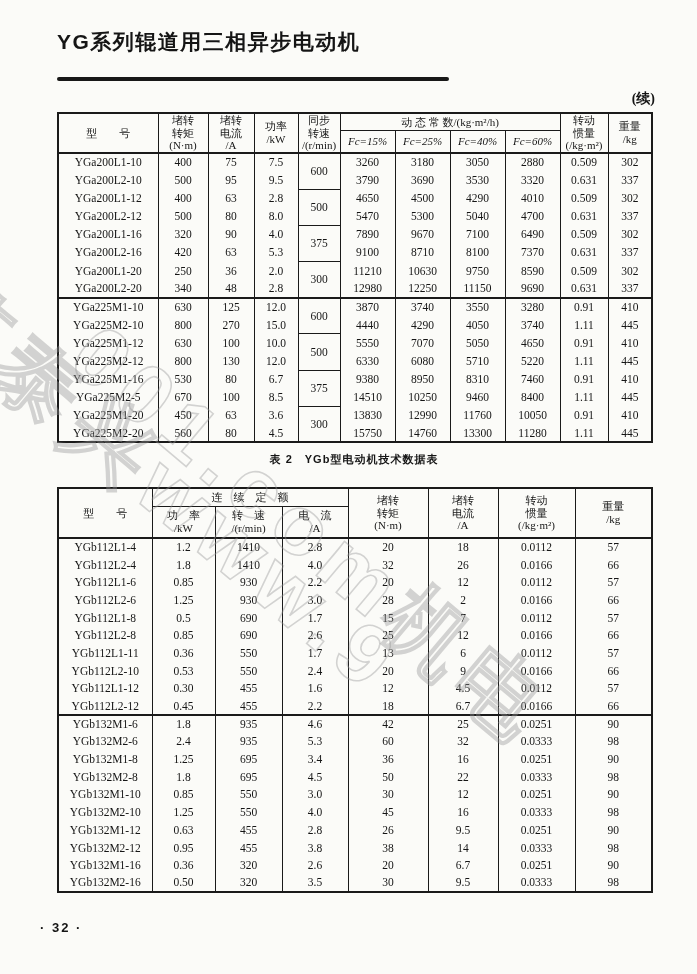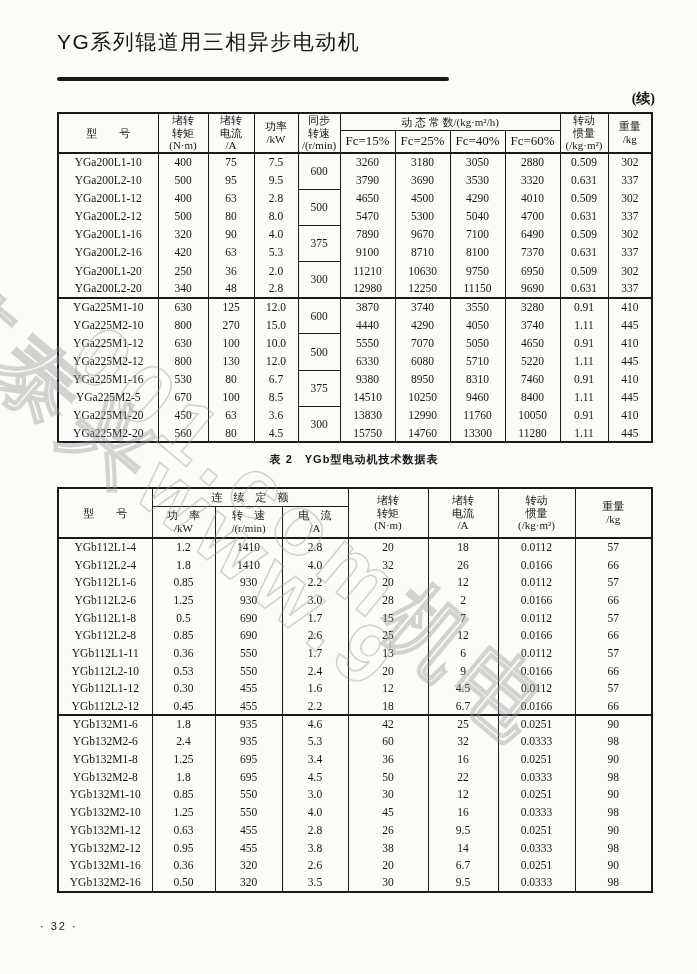--- a/index.html
+++ b/index.html
@@ -7,21 +7,21 @@
   body {
     background:#fbfbf8;
     font-family:"Liberation Serif","DejaVu Serif",serif;
     color:#151515;
     position:relative;
     overflow:hidden;
   }
   .doc-title {
     position:absolute; left:57px; top:28px;
     font-family:"Liberation Sans","DejaVu Sans",sans-serif;
-    font-weight:normal; font-size:21px; letter-spacing:1.5px;
+    font-weight:bold; font-size:21px; letter-spacing:1.5px;
   }
   .title-rule {
     position:absolute; left:57px; top:77px; width:392px; height:4px;
     background:#181818; border-radius:2px;
   }
   .continued {
     position:absolute; right:42px; top:90px;
     font-size:14px; font-weight:bold;
   }
   .tbl-wrap { position:absolute; left:57px; width:594px; }
@@ -48,24 +48,24 @@
   thead tr.sub-row th { border-top:1px solid #1a1a1a; }
   tbody tr:first-child td { border-top:2px solid #1a1a1a; }
   #t1 thead tr:first-child { height:17px; }
   #t1 thead tr.sub-row { height:21px; }
   #t1 tbody td { height:18.1px; font-size:11.5px; }
   #t2 thead tr:first-child { height:18px; }
   #t2 thead tr.sub-row { height:32px; }
   #t2 tbody td { height:17.7px; font-size:11.5px; }
   td.speed-cell { border-bottom:1px solid #1a1a1a; }
   tr.group-start td { border-top:2px solid #1a1a1a; }
-  th.fc-cell { font-size:13px; }
+  th.fc-cell { font-style:italic; font-size:11px; }
   .page-number {
     position:absolute; left:40px; top:920px;
-    font-size:11px; font-weight:normal; letter-spacing:2px;
+    font-size:13px; font-weight:bold; letter-spacing:2px;
     font-family:"Liberation Sans","DejaVu Sans",sans-serif;
   }
   .watermark {
     position:absolute; z-index:6; pointer-events:none;
     font-family:"Liberation Sans","DejaVu Sans",sans-serif;
     font-weight:bold; white-space:nowrap;
     color:rgba(0,0,0,0);
     -webkit-text-stroke:1.6px rgba(150,150,150,0.40);
     letter-spacing:10px;
   }
@@ -203,21 +203,21 @@
         </tr>
         <tr>
           <td>YGa200L1-20</td>
           <td>250</td>
           <td>36</td>
           <td>2.0</td>
           <td rowspan="2" class="speed-cell">300</td>
           <td>11210</td>
           <td>10630</td>
           <td>9750</td>
-          <td>6950</td>
+          <td>8590</td>
           <td>0.509</td>
           <td>302</td>
         </tr>
         <tr>
           <td>YGa200L2-20</td>
           <td>340</td>
           <td>48</td>
           <td>2.8</td>
           <td>12980</td>
           <td>12250</td>

